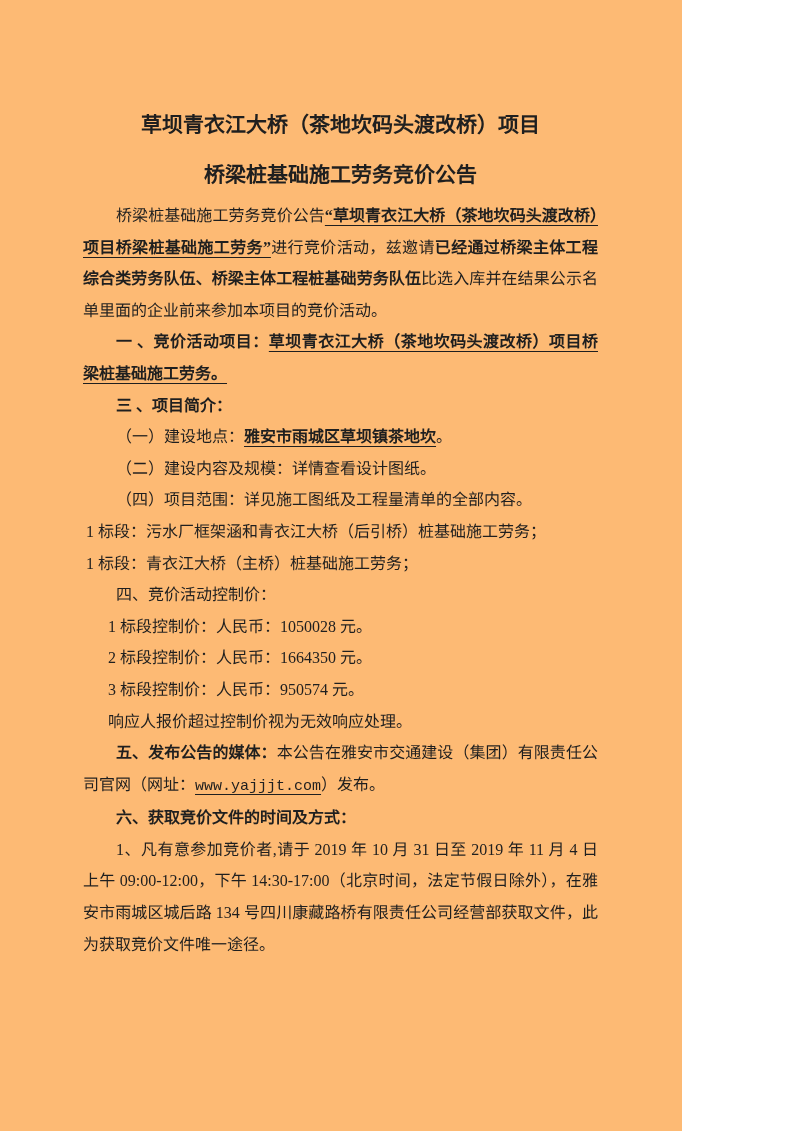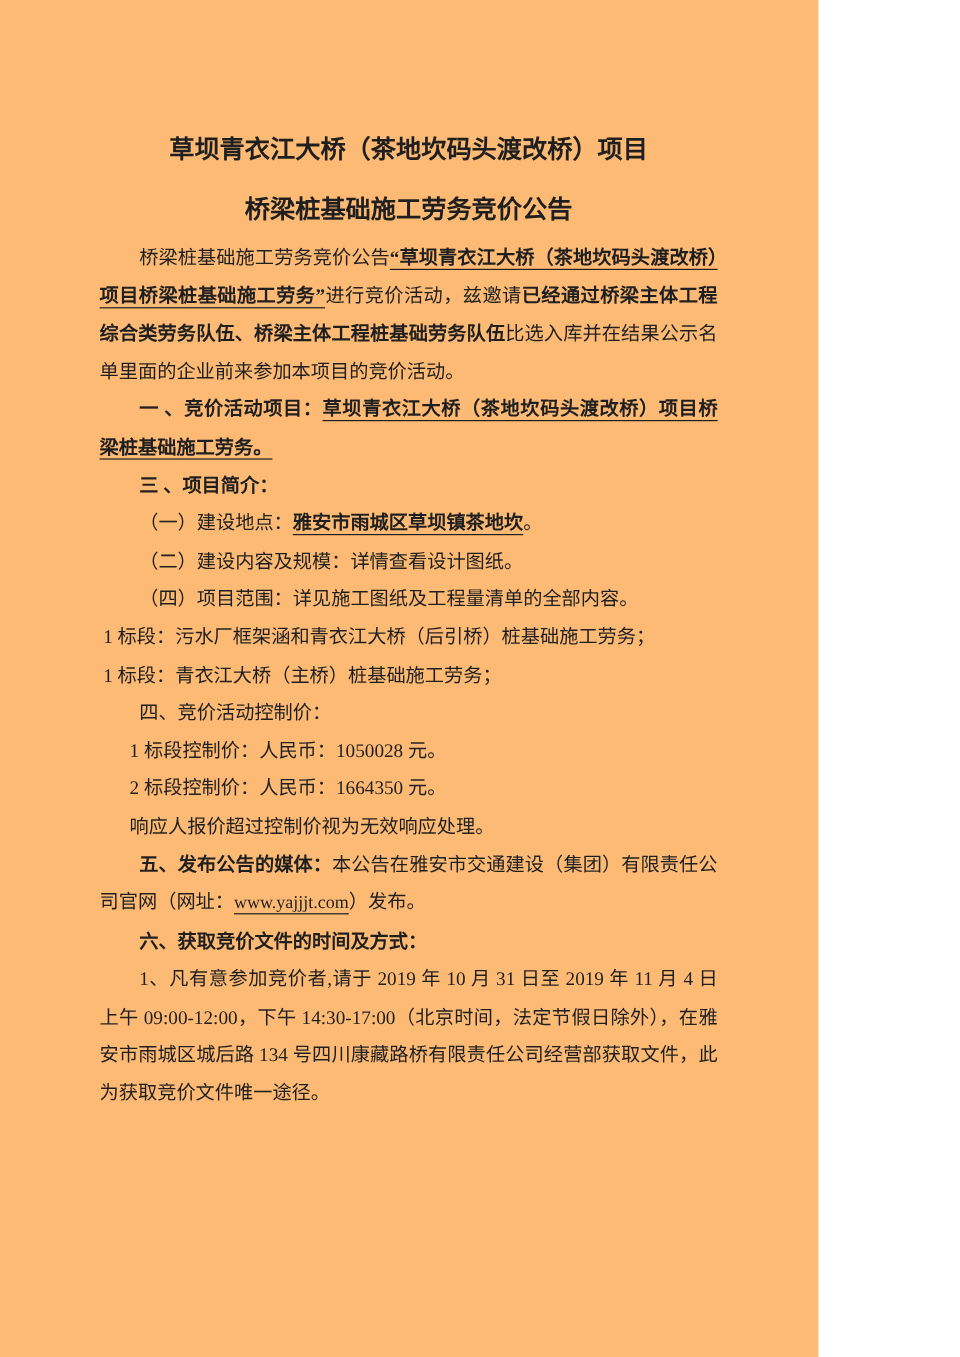--- a/index.html
+++ b/index.html
@@ -34,21 +34,21 @@
   p {
     margin: 0;
   }
   .ind-2  { text-indent: 33px; }   
   .ind-15 { text-indent: 25px; }   
   .ind-1  { text-indent: 15px; }   
   .ind-02 { text-indent: 3px; }    
   .b  { font-weight: 700; }
   .bu { font-weight: 700; text-decoration: underline; text-underline-offset: 4px; }
   .url {
-    font-family: Liberation Serif, serif;
+    font-family: Liberation Mono, monospace;
     font-size: 15px;
     text-decoration: underline;
     text-underline-offset: 4px;
   }
 </style>
 </head>
 <body>
 
 <div class="page">
   <div class="doc">
@@ -71,20 +71,21 @@
     <p class="ind-2">（四）项目范围：详见施工图纸及工程量清单的全部内容。</p>
 
 
     <p class="ind-02">1 标段：污水厂框架涵和青衣江大桥（后引桥）桩基础施工劳务；</p>
     <p class="ind-02">1 标段：青衣江大桥（主桥）桩基础施工劳务；</p>
 
     <p class="ind-2">四、竞价活动控制价：</p>
 
     <p class="ind-15">1 标段控制价：人民币：1050028 元。</p>
     <p class="ind-15">2 标段控制价：人民币：1664350 元。</p>
+    <p class="ind-15">3 标段控制价：人民币：950574 元。</p>
 
     <p class="ind-15">响应人报价超过控制价视为无效响应处理。</p>
 
     <p class="ind-2"><span class="b">五、发布公告的媒体：</span><span>本公告在雅安市交通建设（集团）有限责任公司官网（网址：</span><span class="url">www.yajjjt.com</span><span>）发布。</span></p>
 
     <p class="ind-2 b">六、获取竞价文件的时间及方式：</p>
 
     <p class="ind-2">1、凡有意参加竞价者,请于 2019 年 10 月 31 日至 2019 年 11 月 4 日上午 09:00-12:00，下午 14:30-17:00（北京时间，法定节假日除外），在雅安市雨城区城后路 134 号四川康藏路桥有限责任公司经营部获取文件，此为获取竞价文件唯一途径。</p>
 
   </div>

